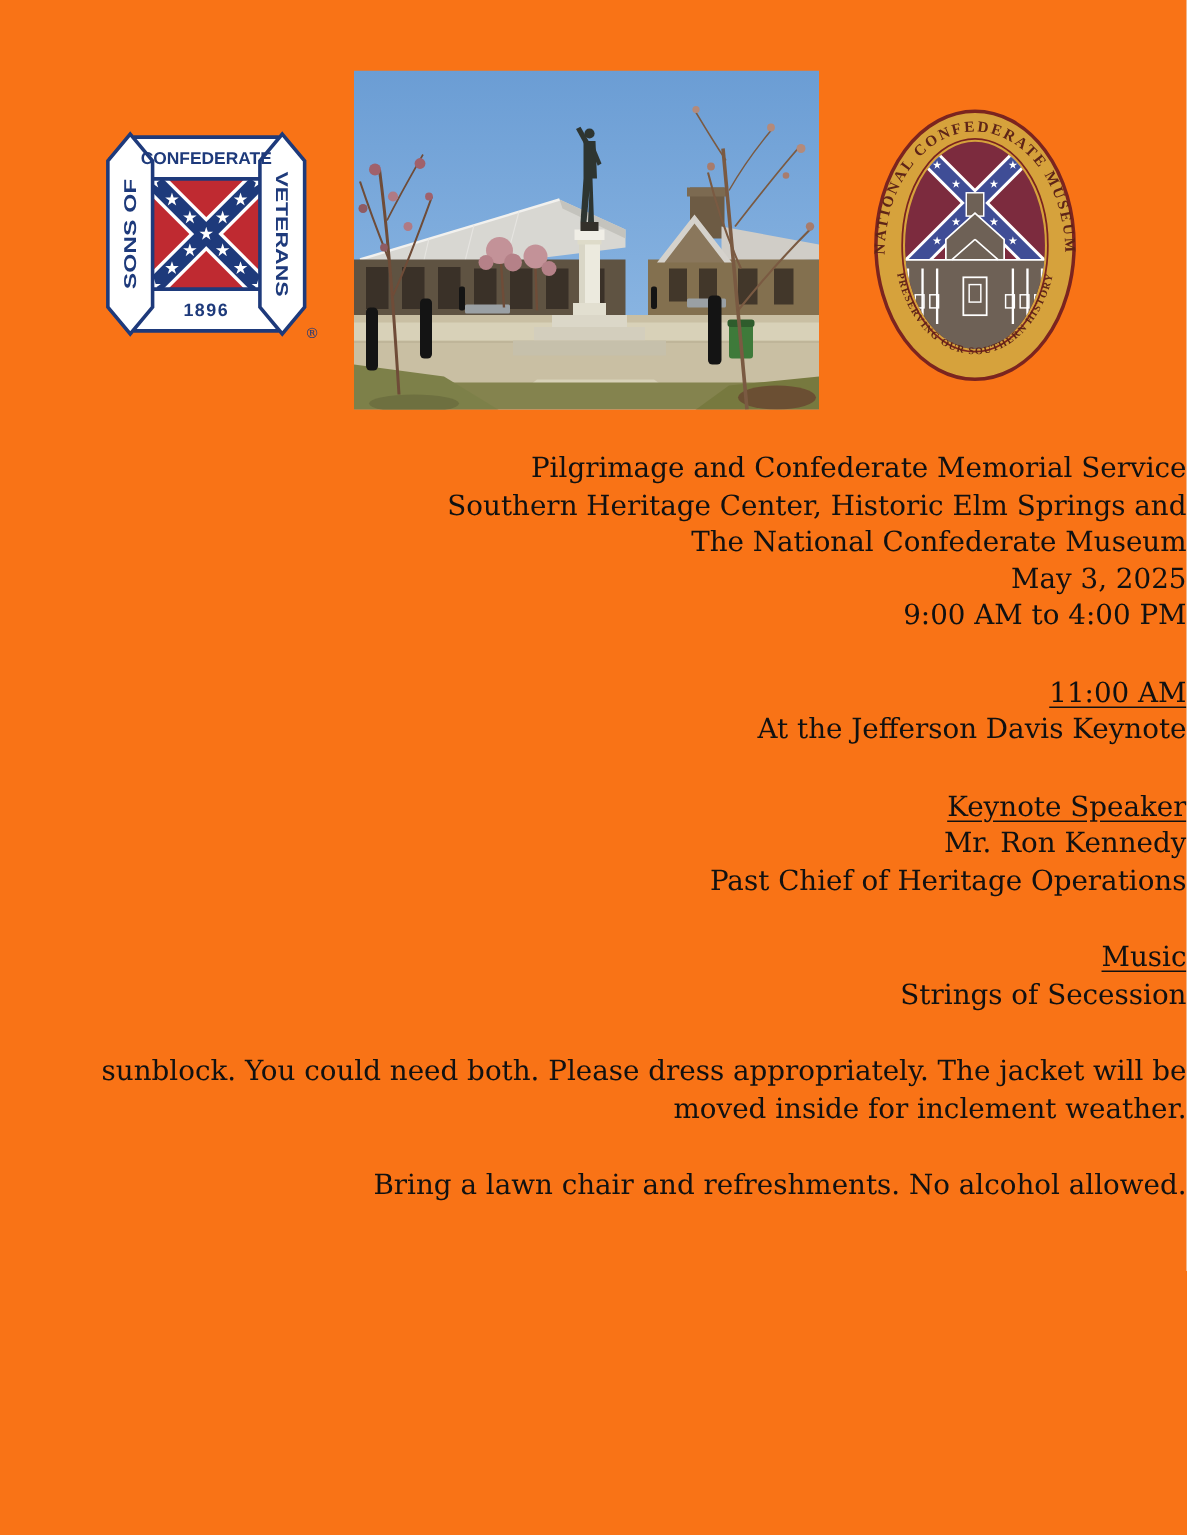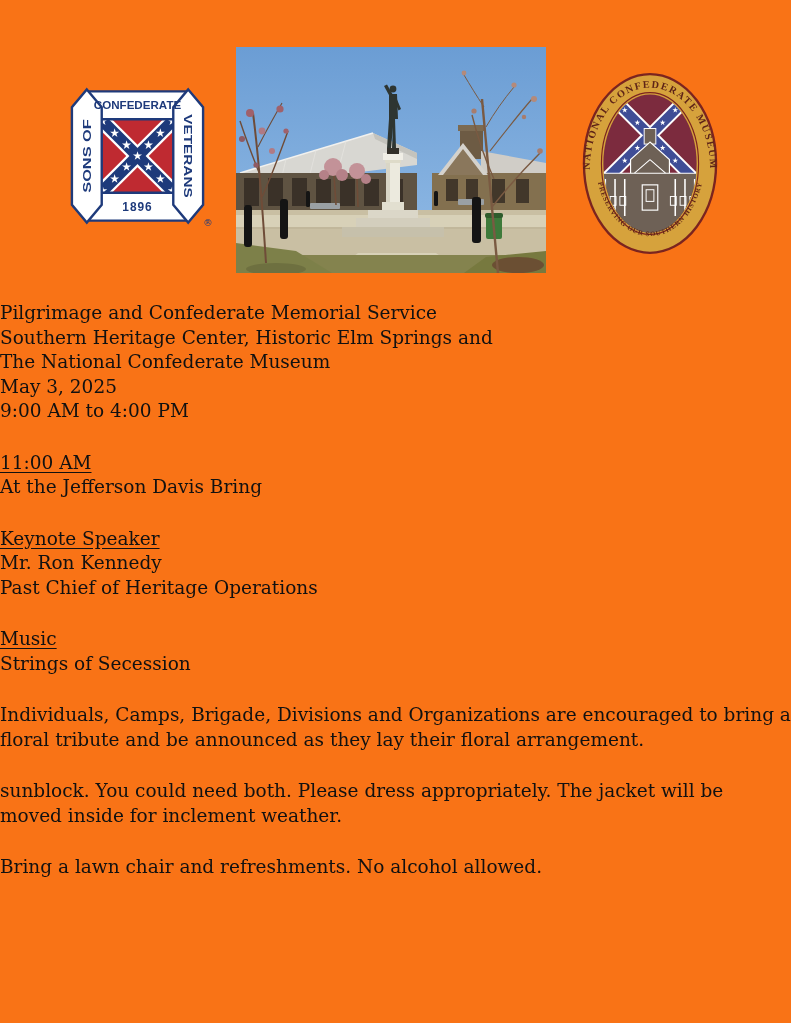--- a/index.html
+++ b/index.html
@@ -10,21 +10,21 @@
   }
   
   .scv-logo{position:absolute;left:58px;top:75px;width:159px;height:162px;}
   .photo{position:absolute;left:236px;top:47px;width:310px;height:226px;}
   .museum-logo{position:absolute;left:582px;top:72px;width:136px;height:183px;}
   .scv-logo svg,.photo svg,.museum-logo svg{display:block;width:100%;height:100%;}
   .scv-banner-text{font-family:"Liberation Sans","DejaVu Sans",sans-serif;font-weight:bold;fill:#1e3a7b;}
   .ncm-arc{font-family:"Liberation Serif","DejaVu Serif",serif;font-weight:bold;fill:#5e2417;}
   
   .content{
-    position:absolute;left:0;right:0;top:301px;text-align:left;
+    position:absolute;left:0;right:0;top:301px;text-align:right;
     font-size:18.5px;line-height:24.5px;
   }
   .block{margin:0 0 27px 0;}
   .line{white-space:nowrap;}
   .heading{font-weight:normal;text-decoration:underline;text-underline-offset:3px;white-space:nowrap;}
 </style>
 </head>
 <body>
 
 <div class="page">
@@ -287,38 +287,34 @@
     <div class="block">
       <div class="line">Pilgrimage and Confederate Memorial Service</div>
       <div class="line">Southern Heritage Center, Historic Elm Springs and</div>
       <div class="line">The National Confederate Museum</div>
       <div class="line">May 3, 2025</div>
       <div class="line">9:00 AM to 4:00 PM</div>
     </div>
 
     <div class="block">
       <div class="heading">11:00 AM</div>
-      <div class="line">At the Jefferson Davis Bring</div>
+      <div class="line">At the Jefferson Davis Keynote</div>
     </div>
 
     <div class="block">
       <div class="heading">Keynote Speaker</div>
       <div class="line">Mr. Ron Kennedy</div>
       <div class="line">Past Chief of Heritage Operations</div>
     </div>
 
     <div class="block">
       <div class="heading">Music</div>
       <div class="line">Strings of Secession</div>
     </div>
 
-    <div class="block">
-      <div class="line">Individuals, Camps, Brigade, Divisions and Organizations are encouraged to bring a</div>
-      <div class="line">floral tribute and be announced as they lay their floral arrangement.</div>
-    </div>
 
     <div class="block">
       <div class="line">sunblock. You could need both.  Please dress appropriately. The jacket will be</div>
       <div class="line">moved inside for inclement weather.</div>
     </div>
 
     <div class="block">
       <div class="line">Bring a lawn chair and refreshments. No alcohol allowed.</div>
     </div>
 

